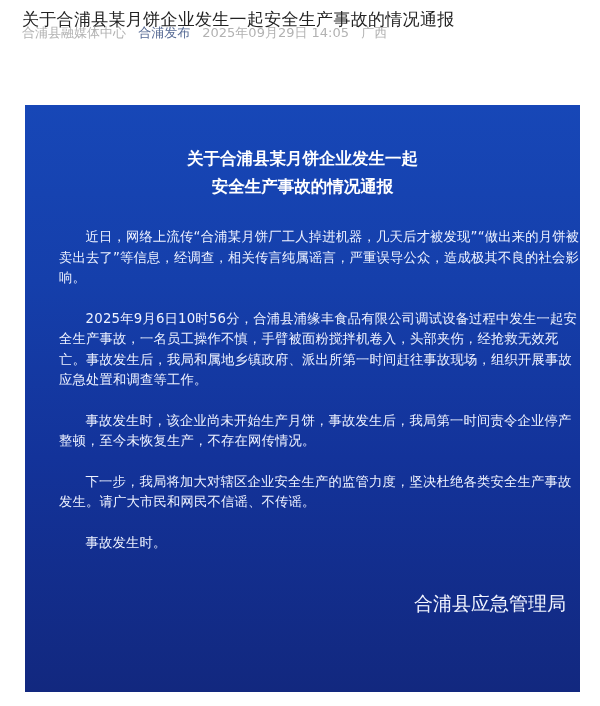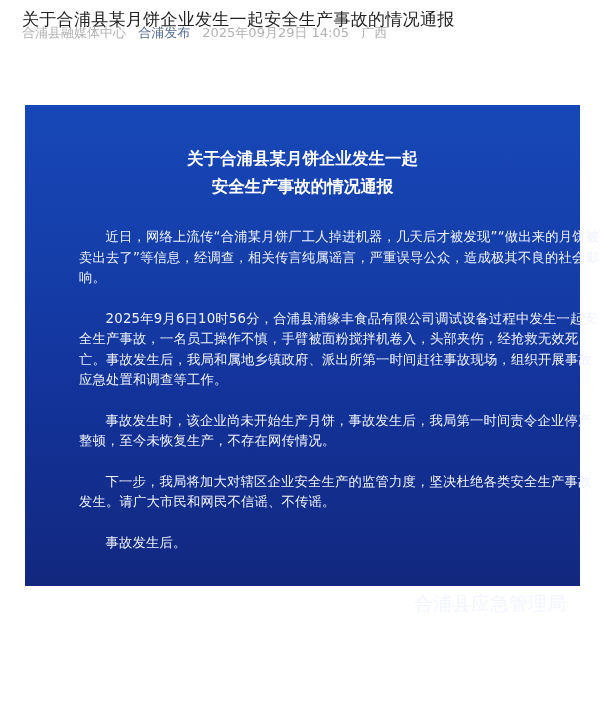--- a/index.html
+++ b/index.html
@@ -36,21 +36,21 @@
   .meta span { margin-right: 8px; }
   .meta .account {
     color: #576b95;
     cursor: pointer;
   }
   .card {
     position: absolute;
     left: 25px;
     top: 105px;
     width: 555px;
-    height: 481px;
+    height: 587px;
     background: linear-gradient(180deg, #1747b7 0%, #153fab 30%, #13339a 60%, #12287f 100%);
     color: #f2f5ff;
     box-sizing: border-box;
   }
   .card-title {
     position: absolute;
     left: 0;
     right: 0;
     top: 40px;
     text-align: center;
@@ -94,24 +94,24 @@
   <span>2025年09月29日 14:05</span>
   <span>广西</span>
 </div>
 
 <div class="card">
   <div class="card-title">
     <div>关于合浦县某月饼企业发生一起</div>
     <div>安全生产事故的情况通报</div>
   </div>
 
-  <div class="body-text" style="top:122px;margin-left:20px;">
+  <div class="body-text" style="top:122px;">
     <p class="para">近日，网络上流传“合浦某月饼厂工人掉进机器，几天后才被发现”“做出来的月饼被卖出去了”等信息，经调查，相关传言纯属谣言，严重误导公众，造成极其不良的社会影响。</p>
     <p class="para">2025年9月6日10时56分，合浦县浦缘丰食品有限公司调试设备过程中发生一起安全生产事故，一名员工操作不慎，手臂被面粉搅拌机卷入，头部夹伤，经抢救无效死亡。事故发生后，我局和属地乡镇政府、派出所第一时间赶往事故现场，组织开展事故应急处置和调查等工作。</p>
     <p class="para">事故发生时，该企业尚未开始生产月饼，事故发生后，我局第一时间责令企业停产整顿，至今未恢复生产，不存在网传情况。</p>
     <p class="para">下一步，我局将加大对辖区企业安全生产的监管力度，坚决杜绝各类安全生产事故发生。请广大市民和网民不信谣、不传谣。</p>
-    <p class="para">事故发生后。</p>
+    <p class="para">事故发生时。</p>
   </div>
 
   <div class="signature">
     <div>合浦县应急管理局</div>
   </div>
 </div>
 
 </body></html>

